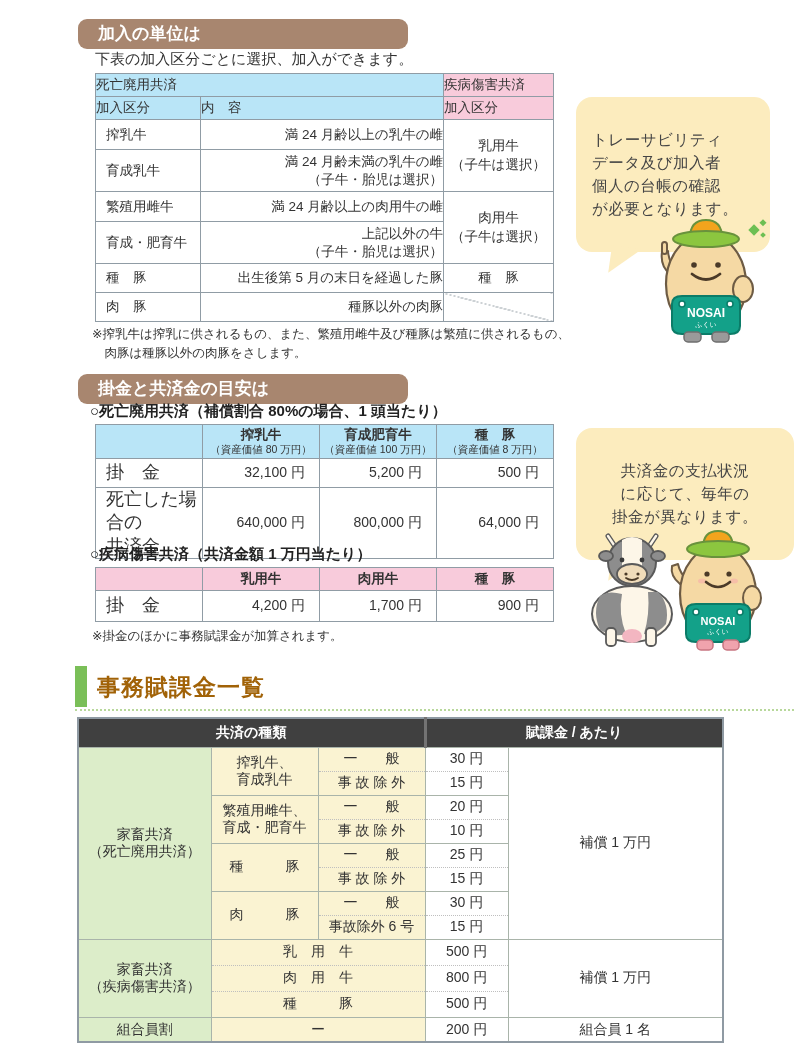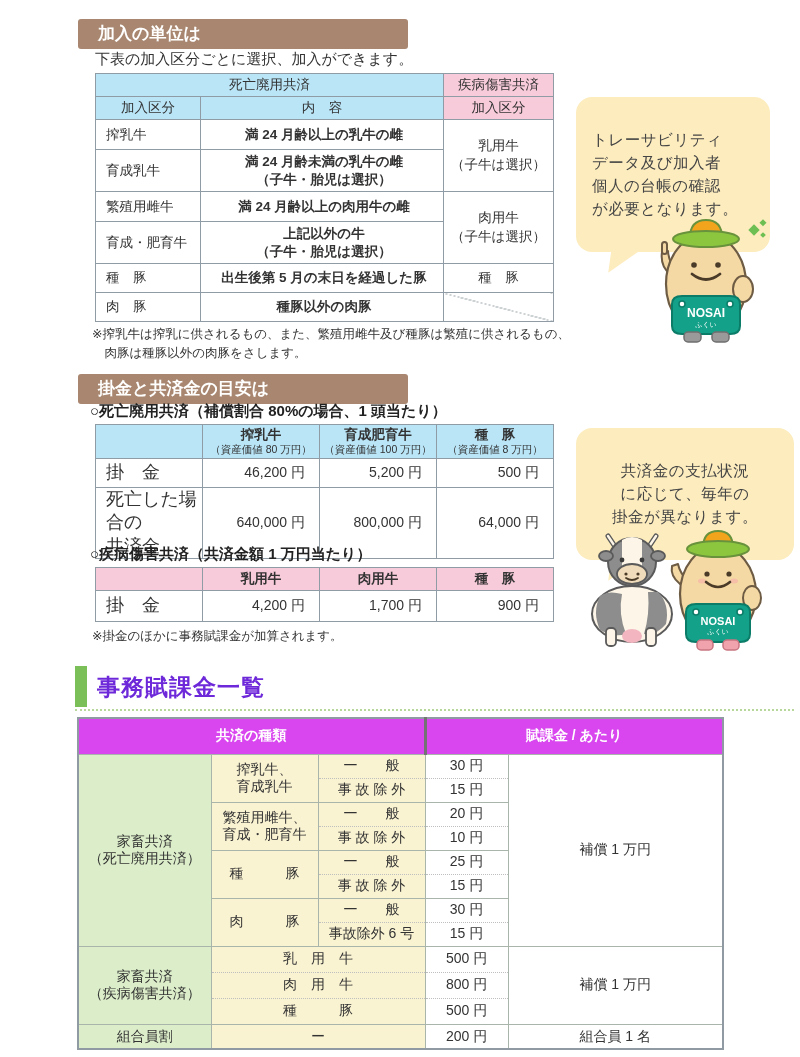--- a/index.html
+++ b/index.html
@@ -8,35 +8,35 @@
     width:800px; height:1057px; position:relative;
     font-family:"Liberation Sans","DejaVu Sans",sans-serif;
     color:#333;
   }
   .abs { position:absolute; }
   .pre { white-space:pre-line; }
 
   
   .pill {
     background:#a8866f; color:#fff; font-weight:bold; font-size:17px;
-    width:330px; padding:3px 8px 4px 20px; border-radius:3px;
+    width:330px; padding:3px 8px 4px 20px; border-radius:9px;
   }
 
   .intro { font-size:15px; color:#333; }
   .subtitle { font-size:15px; font-weight:bold; color:#222; }
   .note { font-size:12.5px; line-height:1.5; color:#333; }
 
   table { border-collapse:collapse; table-layout:fixed; }
 
   
   .t1 { width:458px; }
   .t1 td, .t1 th { border:1px solid #909ca5; font-size:13.5px; font-weight:normal; vertical-align:middle; }
-  .t1 th { text-align:center; }
+  .t1 th { text-align:left; }
   .t1 td.lab { padding-left:10px; text-align:left; }
-  .t1 td.desc { padding-left:4px; text-align:center; line-height:1.3;font-weight:bold; }
+  .t1 td.desc { padding-left:4px; text-align:right; line-height:1.3; }
   .t1 td.ctr { text-align:center; line-height:1.35; }
   .bgblue { background:#b9e5f7; }
   .bgpink { background:#f8cbdb; }
   .diag {
     background-image:linear-gradient(to right top, transparent 49.5%, #9aa4ab 49.5%, #9aa4ab 50.6%, transparent 50.6%);
   }
 
   
   .t2 { width:458px; }
   .t2 td, .t2 th { border:1px solid #909ca5; vertical-align:middle; font-weight:normal; }
@@ -52,27 +52,27 @@
     font-size:15.5px; line-height:1.48; color:#454545; letter-spacing:.5px;
   }
   .bubble .tail {
     position:absolute; bottom:-23px; left:34px; width:0; height:0;
     border-top:28px solid #fcecbe; border-right:30px solid transparent;
     transform:rotate(8deg);
   }
 
   
   .fee-title-bar { width:12px; height:41px; background:#7abf58; }
-  .fee-title { font-size:23px; font-weight:bold; color:#6d28d9; letter-spacing:1px;text-align:center; }
+  .fee-title { font-size:23px; font-weight:bold; color:#a16207; letter-spacing:1px;text-align:center; }
   .dotline { border-top:2px dotted #b8d89b; width:719px; }
 
   .t4 { width:645px; border:2px solid #8f9aa3; }
   .t4 th {
-    background:#d946ef; color:#fff; font-size:14px; font-weight:bold;
-    height:36px; vertical-align:middle;
+    background:#404040; color:#fff; font-size:14px; font-weight:bold;
+    height:29px; vertical-align:middle;
   }
   .t4 th + th { border-left:3px solid #737373; }
   .t4 td {
     border-left:1px solid #a9b4aa; border-right:1px solid #a9b4aa;
     font-size:14px; text-align:center; vertical-align:middle; line-height:1.25; background:#fff;
   }
   .t4 tr.solid td { border-top:1px solid #a9b4aa; }
   .t4 tr.dot td { border-top:1px dotted #bfbfbf; }
   .bggreen { background:#dcedc9 !important; }
   .bgcream { background:#faf3d2 !important; }
@@ -200,21 +200,21 @@
       <span class="nm">育成肥育牛</span>
       <span class="sb">（資産価値 100 万円）</span>
     </th>
     <th class="bgblue">
       <span class="nm">種　豚</span>
       <span class="sb">（資産価値 8 万円）</span>
     </th>
   </tr>
   <tr style="height:29px">
     <td class="lab">掛　金</td>
-    <td class="val">46,200 円</td>
+    <td class="val">32,100 円</td>
     <td class="val">5,200 円</td>
     <td class="val">500 円</td>
   </tr>
   <tr style="height:45px">
     <td class="lab pre">死亡した場合の
 共済金</td>
     <td class="val">640,000 円</td>
     <td class="val">800,000 円</td>
     <td class="val">64,000 円</td>
   </tr>

